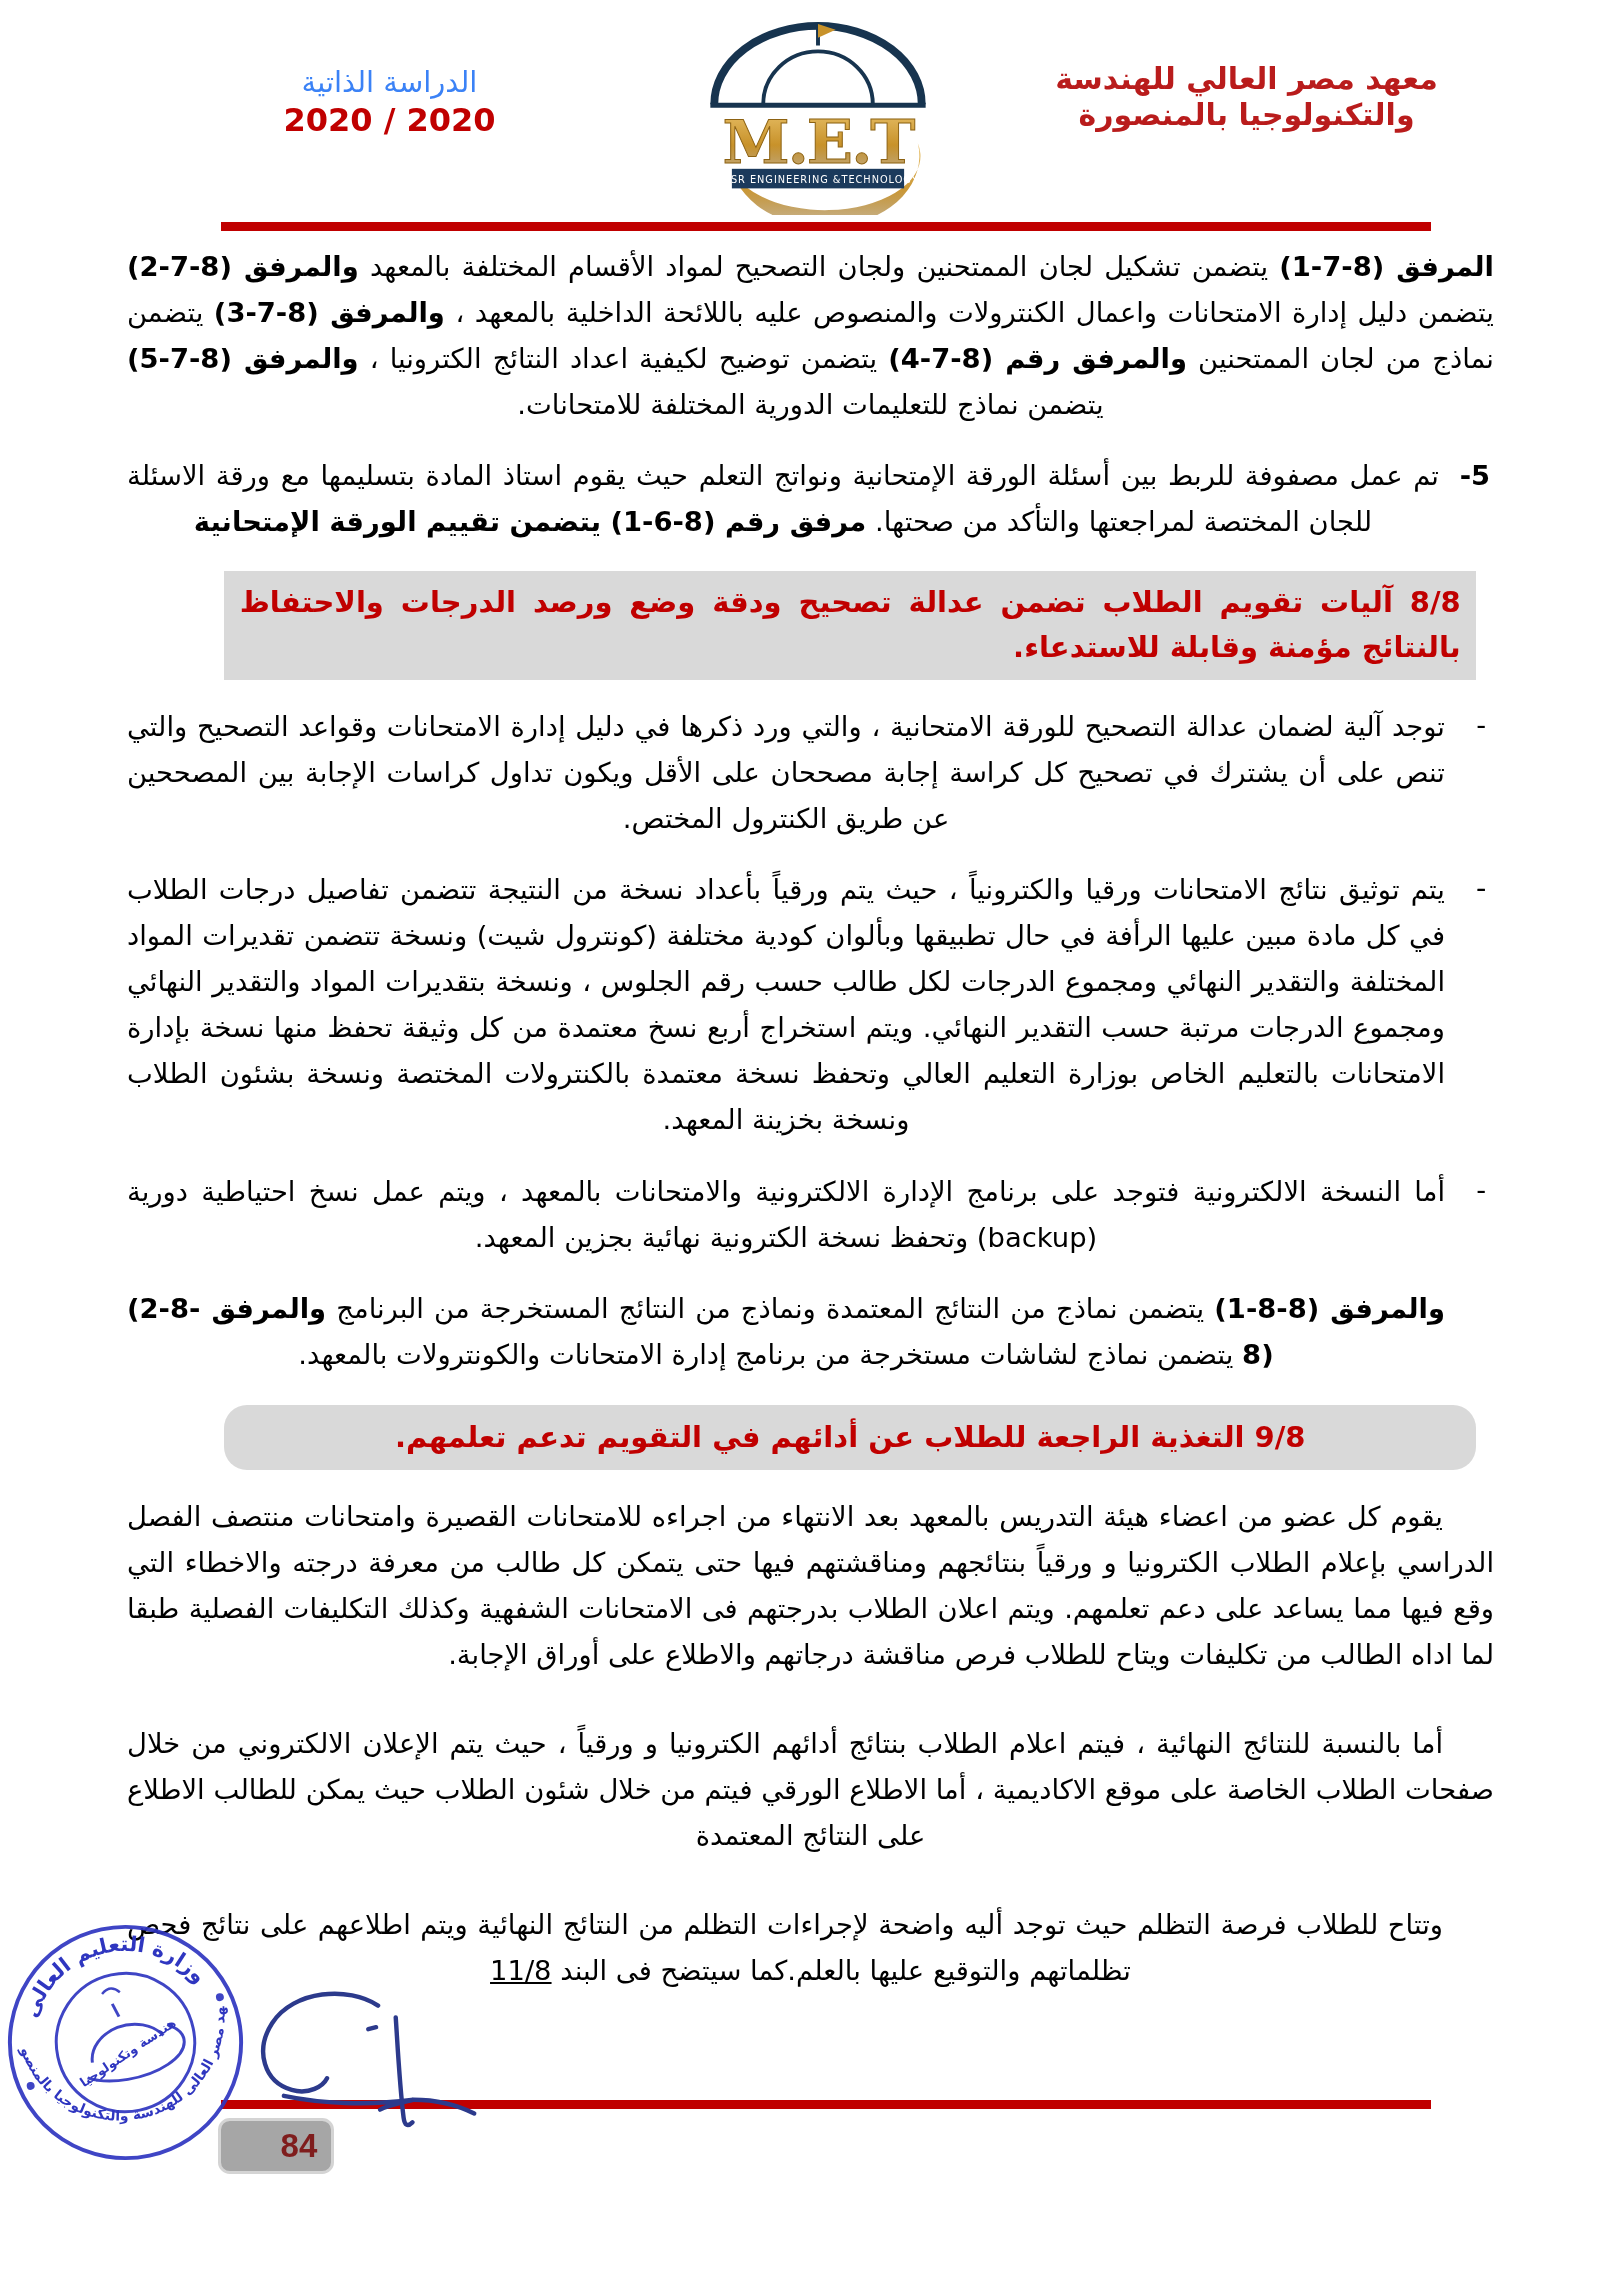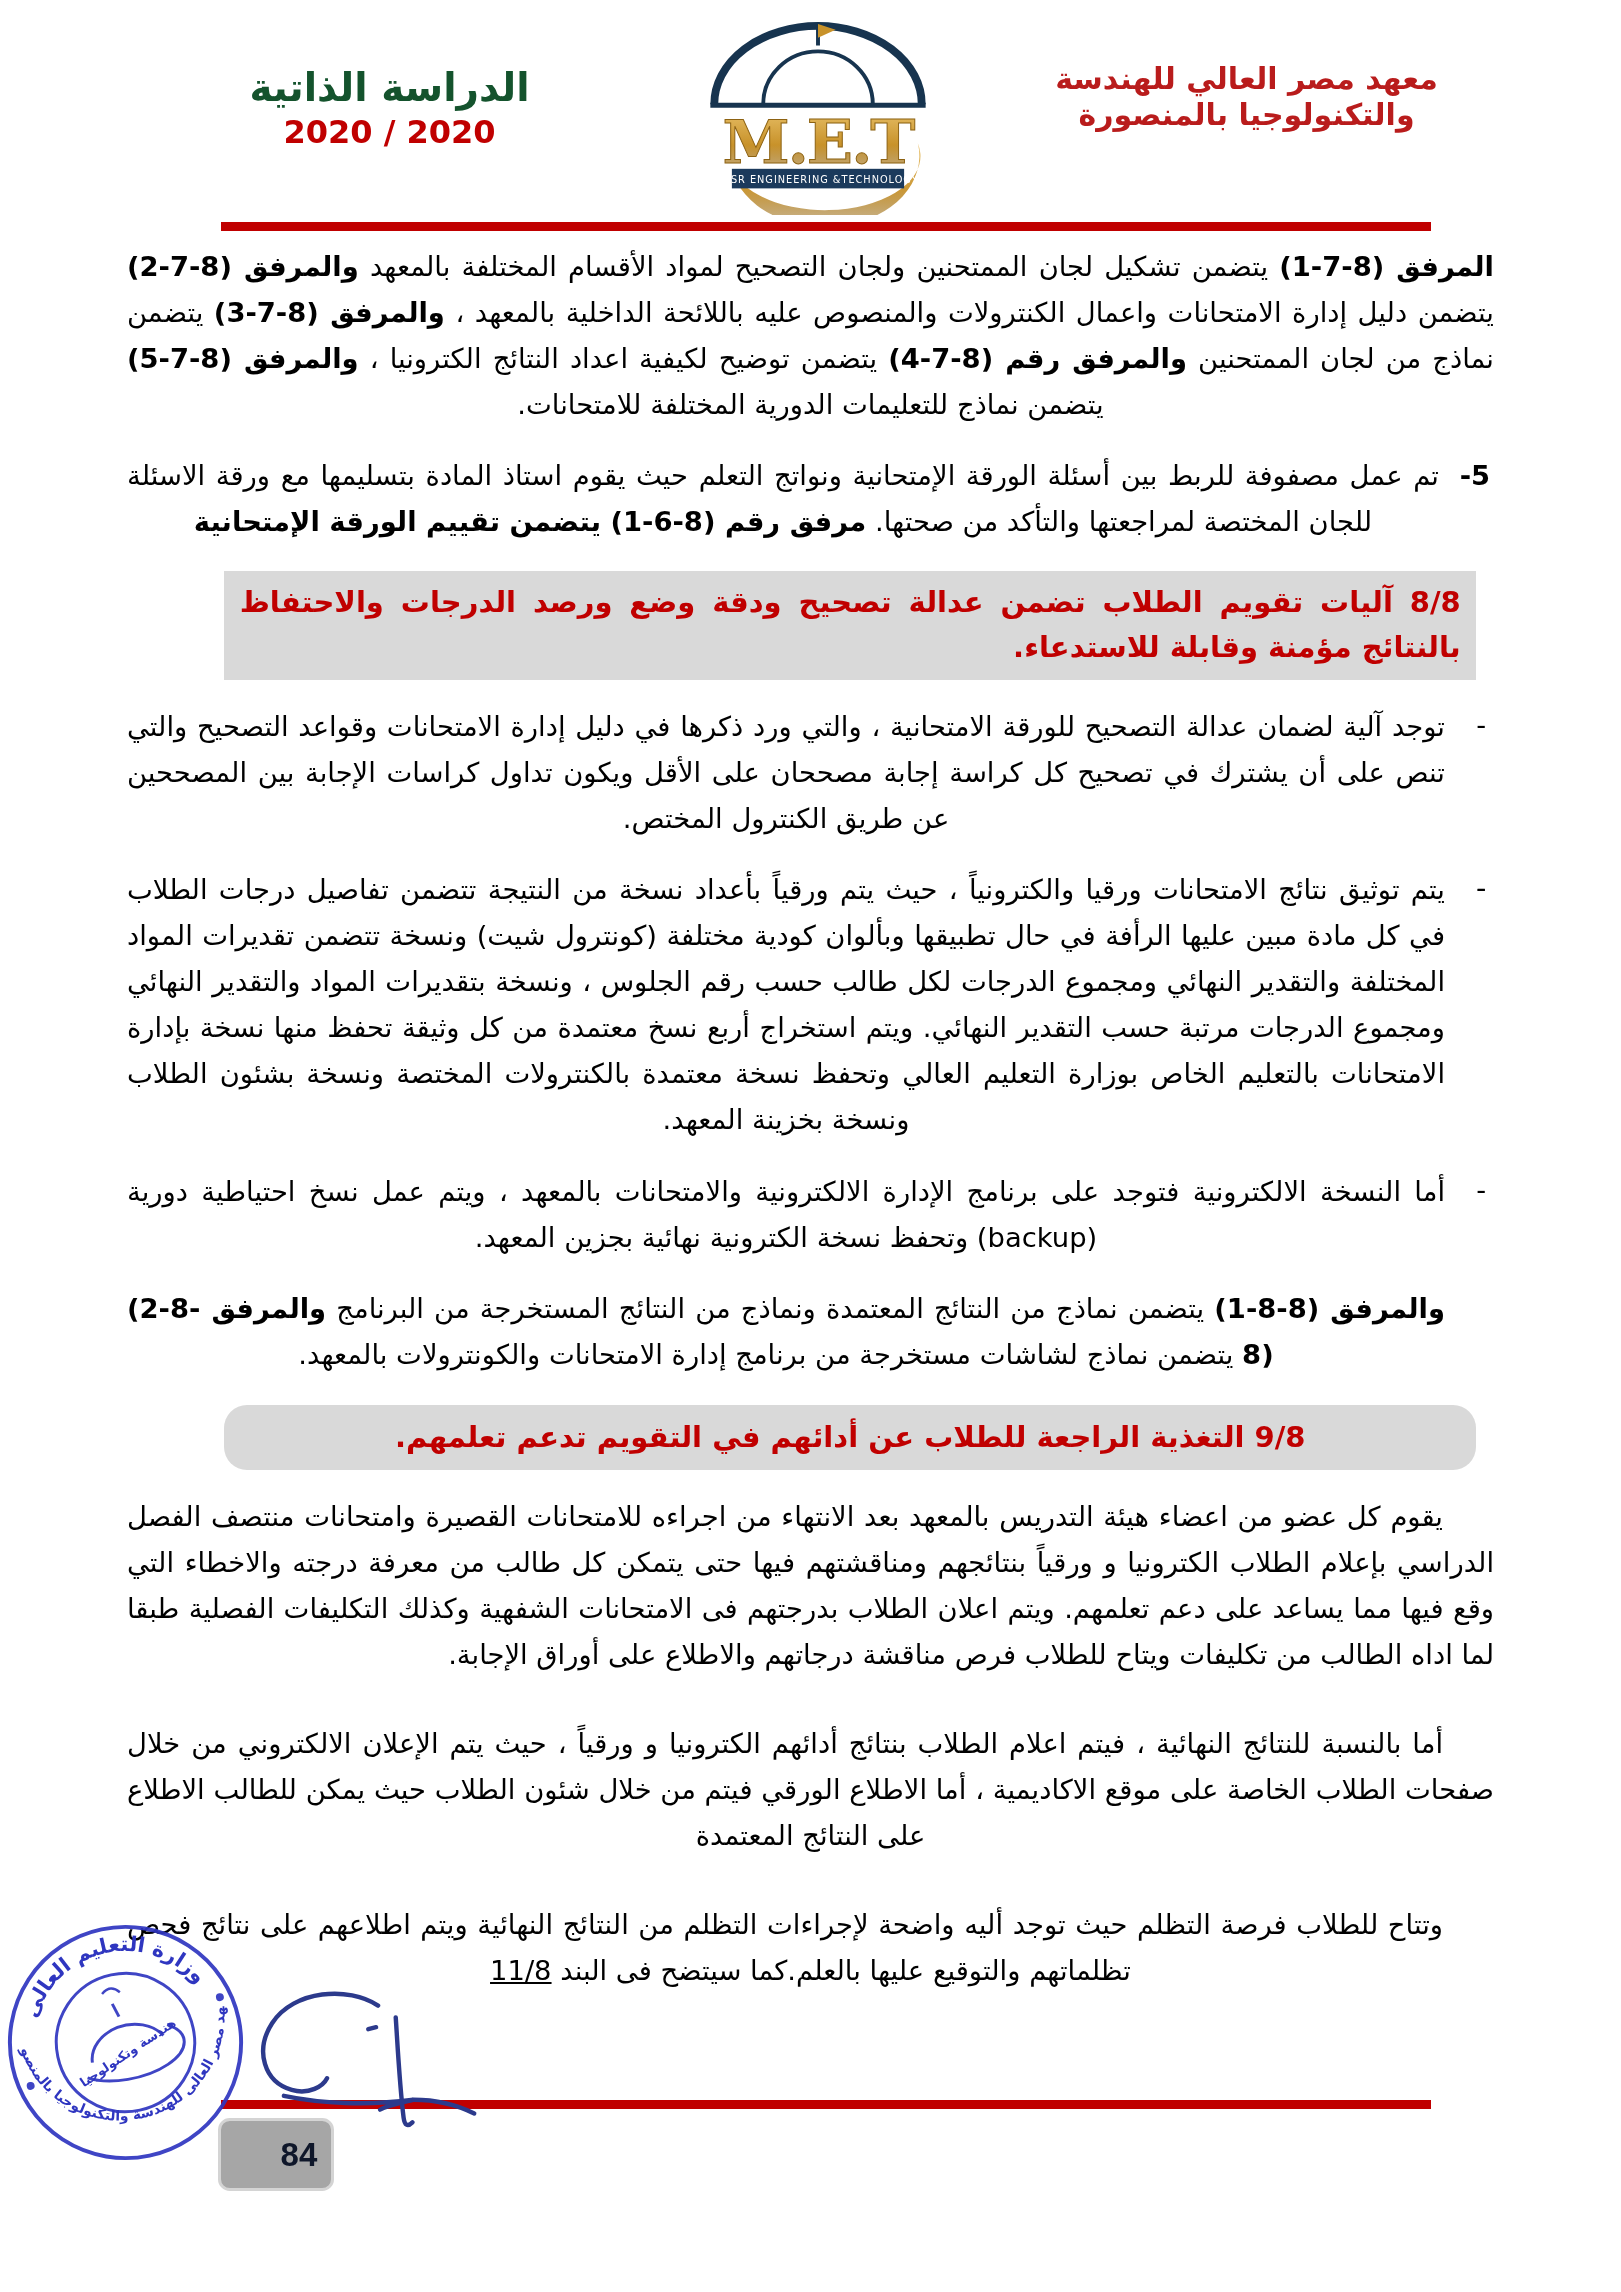--- a/index.html
+++ b/index.html
@@ -22,21 +22,21 @@
     padding:13.7px 93px 0 108px;
     height:218px;
     box-sizing:border-box;
   }
   .header-right{flex:1 1 40%;padding-top:47px;text-align:center;}
   .header-right .inst-line{
     color:#b91c1c;font-weight:700;font-size:30px;line-height:1.22;
   }
   .header-center{flex:0 0 294px;display:flex;justify-content:center;}
   .header-left{flex:1 1 40%;padding-top:51px;text-align:center;}
-  .header-left .study{color:#14532d;font-weight:700;font-size:39px;line-height:1.2;}
+  .header-left .study{color:#3b82f6;font-weight:400;font-size:29px;line-height:1.2;}
   .header-left .years{color:#C00000;font-weight:700;font-size:32px;line-height:1.35;}
   .ltr{direction:ltr;unicode-bidi:isolate;}
   .rule{
     position:absolute;left:221px;width:1210px;height:8.8px;background:#C00000;
   }
   .rule-top{top:222px;}
   .rule-bottom{top:2100px;}
   
   .content{
     padding:0 127px;
@@ -70,28 +70,28 @@
   .hang .marker{
     position:absolute;right:3.9px;top:0;font-weight:700;
   }
   .bullet{position:relative;padding-right:49px;}
   .bullet .marker{position:absolute;right:7.8px;top:-2px;font-weight:400;}
   .attach-para{padding-right:49px;margin-bottom:16px;}
   .gap-lg{margin-bottom:43px;}
   
   .page-badge{
     position:absolute;left:218px;top:2118px;
-    width:116px;height:73px;
+    width:116px;height:56px;
     background:#A6A6A6;
     border:3.9px solid #D4D4D4;
     border-radius:11.8px;
     box-sizing:border-box;
     display:flex;align-items:center;justify-content:flex-end;
     padding-left:26px;padding-right:13.7px;
-    color:#0f172a;font-weight:700;font-size:33px;
+    color:#7f1d1d;font-weight:700;font-size:33px;
     font-family:"Liberation Sans",sans-serif;
     direction:ltr;
   }
   .stamp{position:absolute;left:2px;top:1919px;width:247px;height:247px;transform:rotate(-12deg);}
   .signature{position:absolute;left:223px;top:1984px;}
   .logo-svg{display:block;}
 </style>
 </head>
 <body>
 

